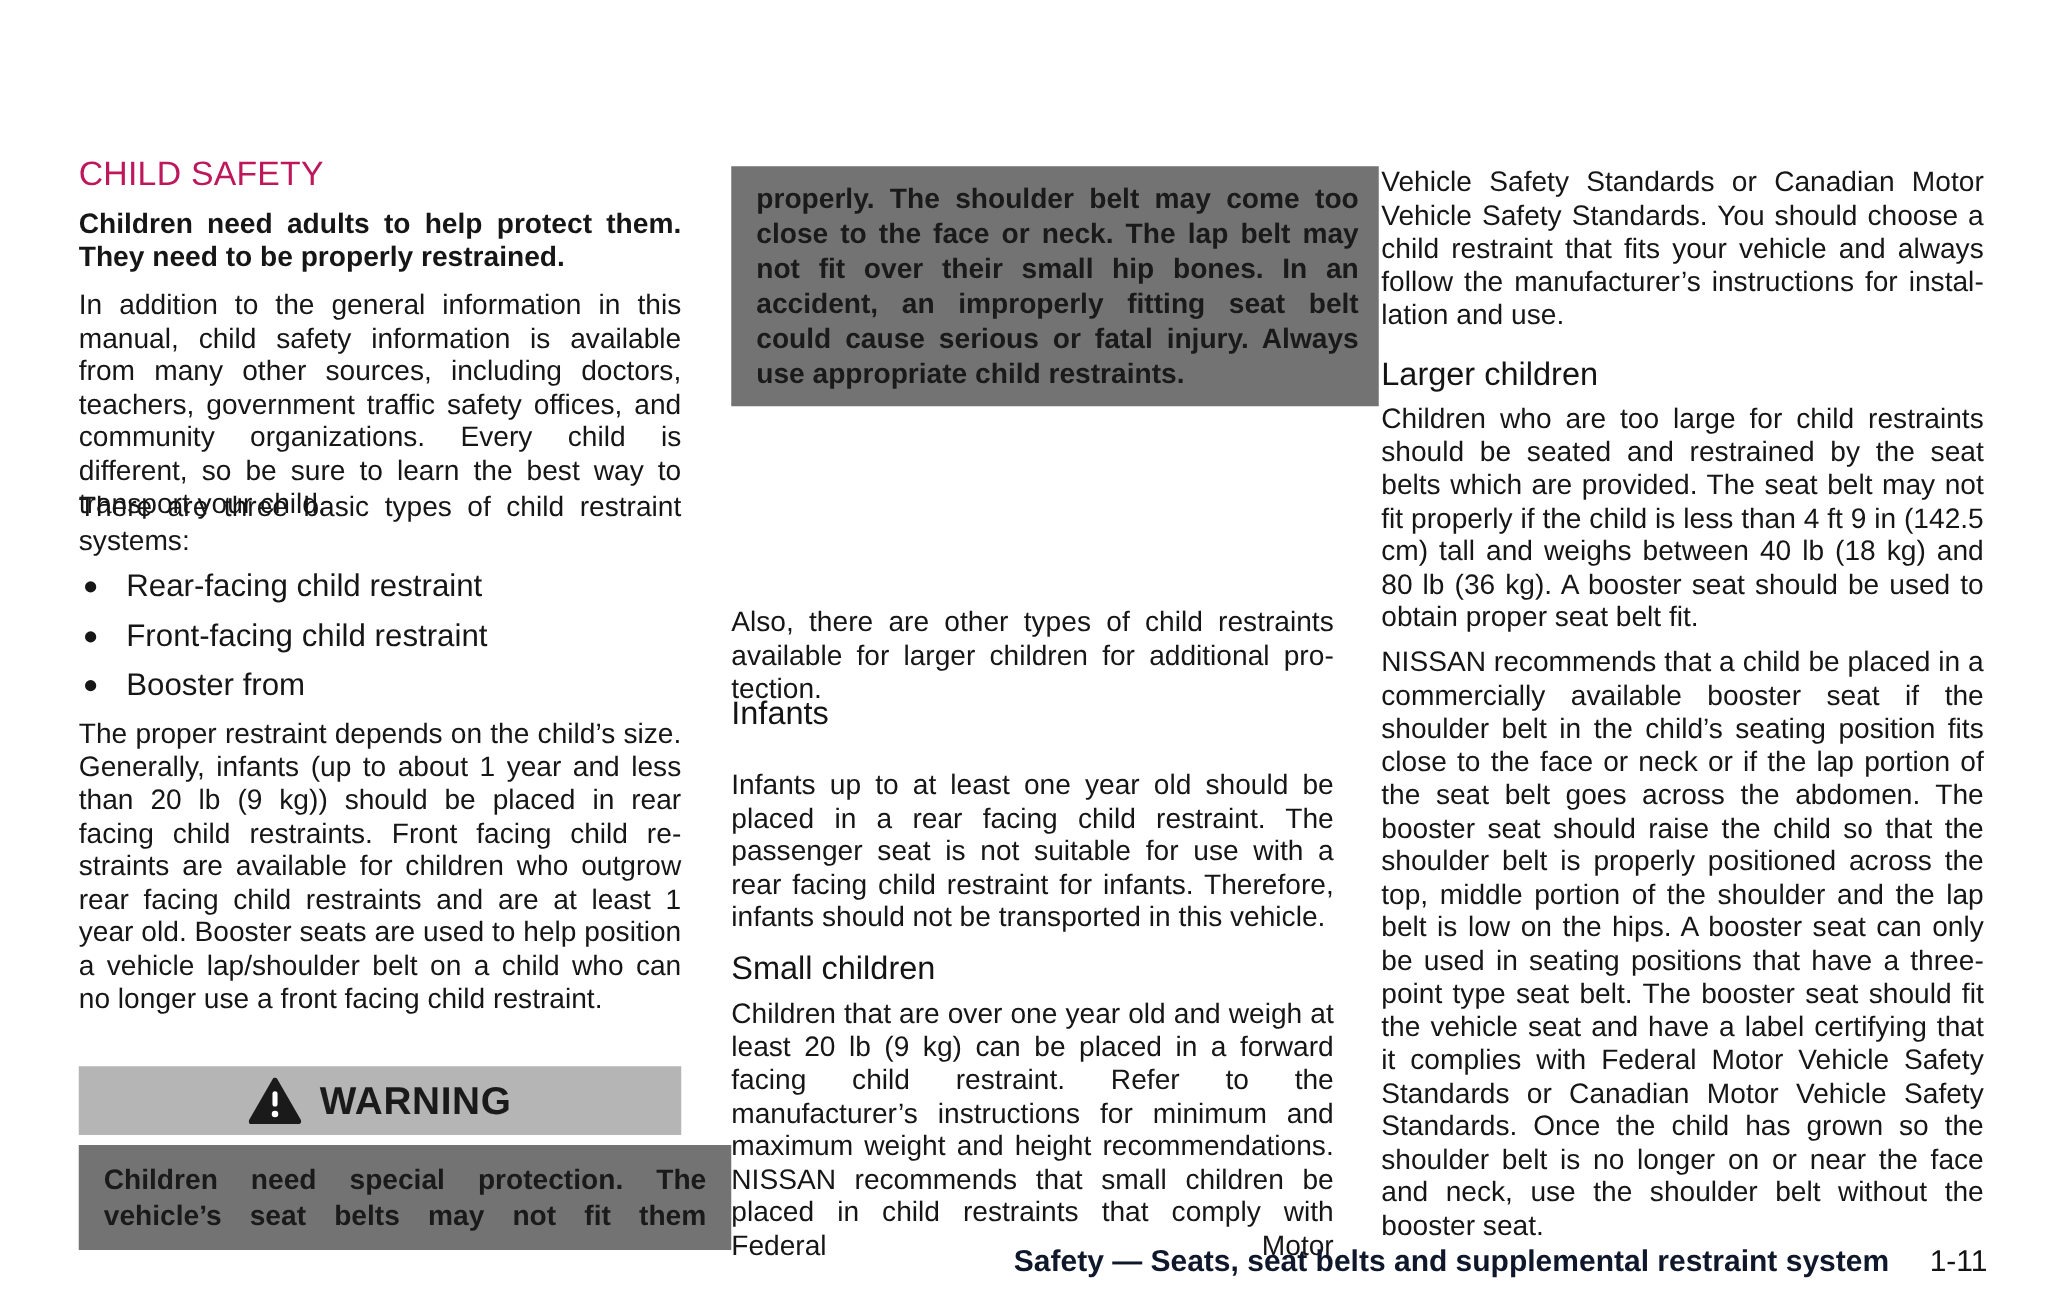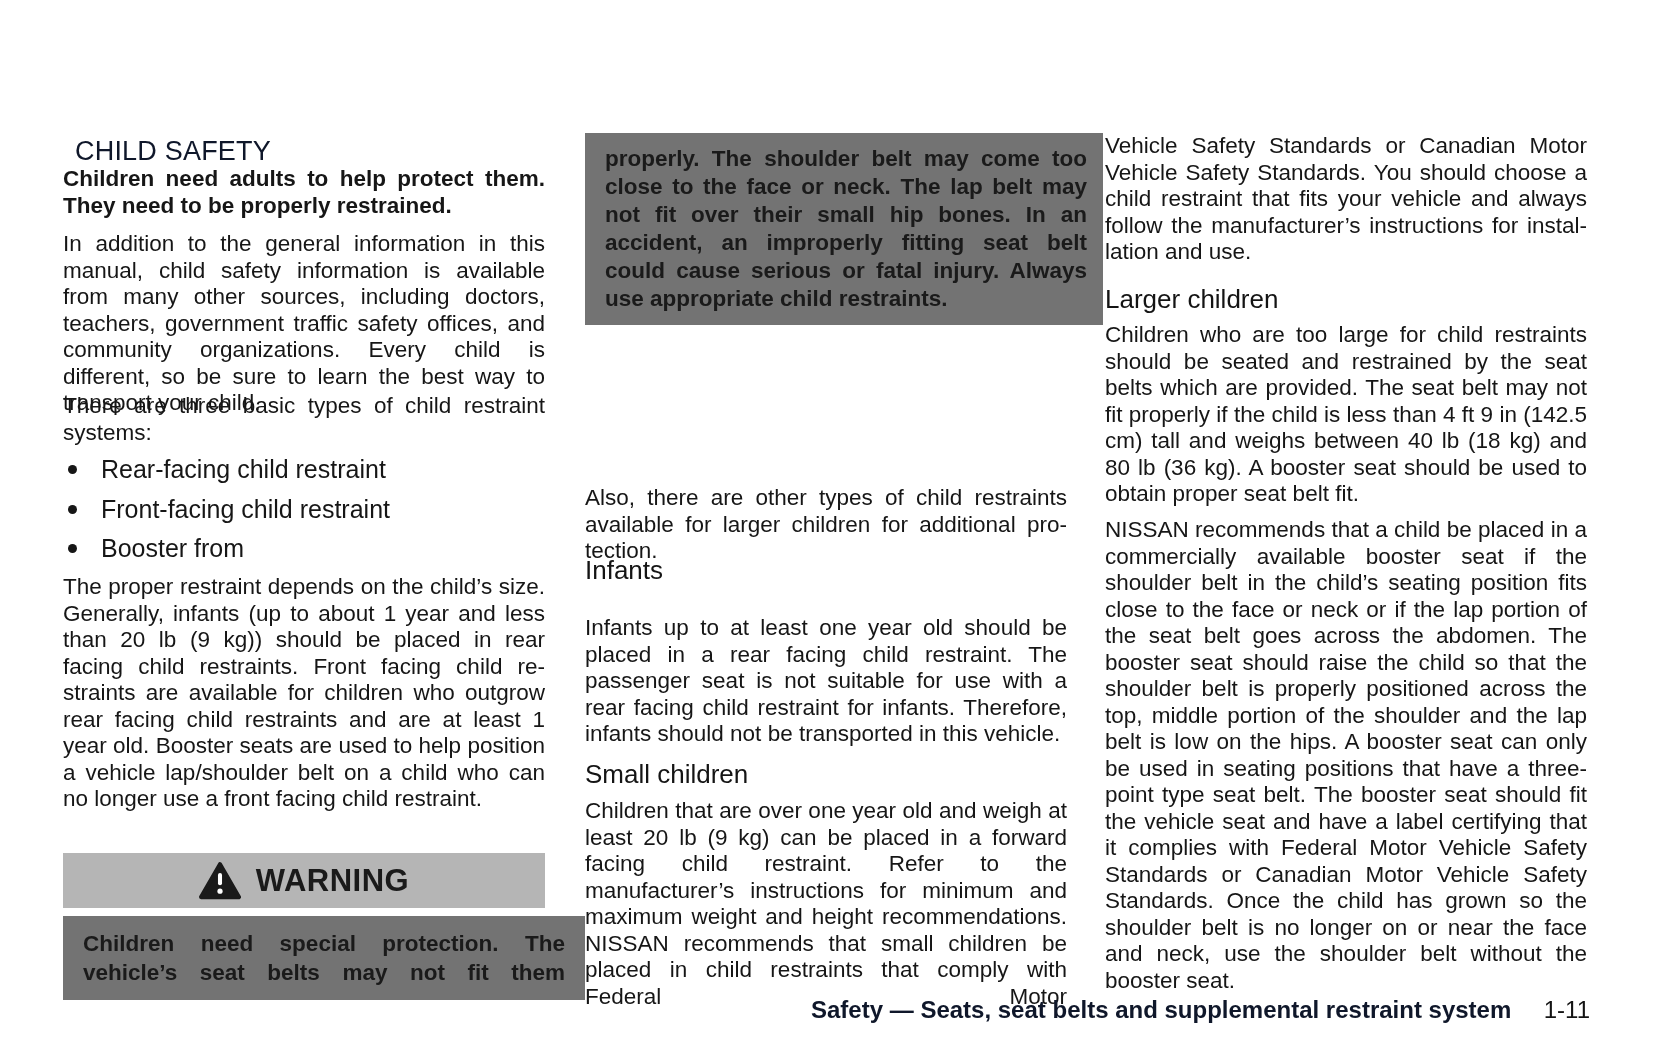--- a/index.html
+++ b/index.html
@@ -11,22 +11,22 @@
     -webkit-font-smoothing: antialiased;
   }
   .page { position: relative; width: 1653px; height: 1047px; background: #fff; overflow: hidden; }
 
   .blk { position: absolute; width: 482px; }
   .c1 { left: 63px; }
   .c2 { left: 585px; }
   .c3 { left: 1105px; }
 
   h1.title {
-    margin: 12px; font-size: 27px; font-weight: 400; line-height: 1.15;
-    letter-spacing: 0.2px; color: #0f172a;
+    margin: 0; font-size: 27px; font-weight: 400; line-height: 1.15;
+    letter-spacing: 0.2px; color: #be185d;
   }
   h2.subhead {
     margin: 0; font-size: 26px; font-weight: 400; line-height: 1.1; color: #141414;
   }
   p.body, p.bold-intro {
     margin: 0; font-size: 22.5px; line-height: 26.5px;
     text-align: justify; text-justify: inter-word; hyphens: manual;
   }
   p.bold-intro { font-weight: 700; }
 

